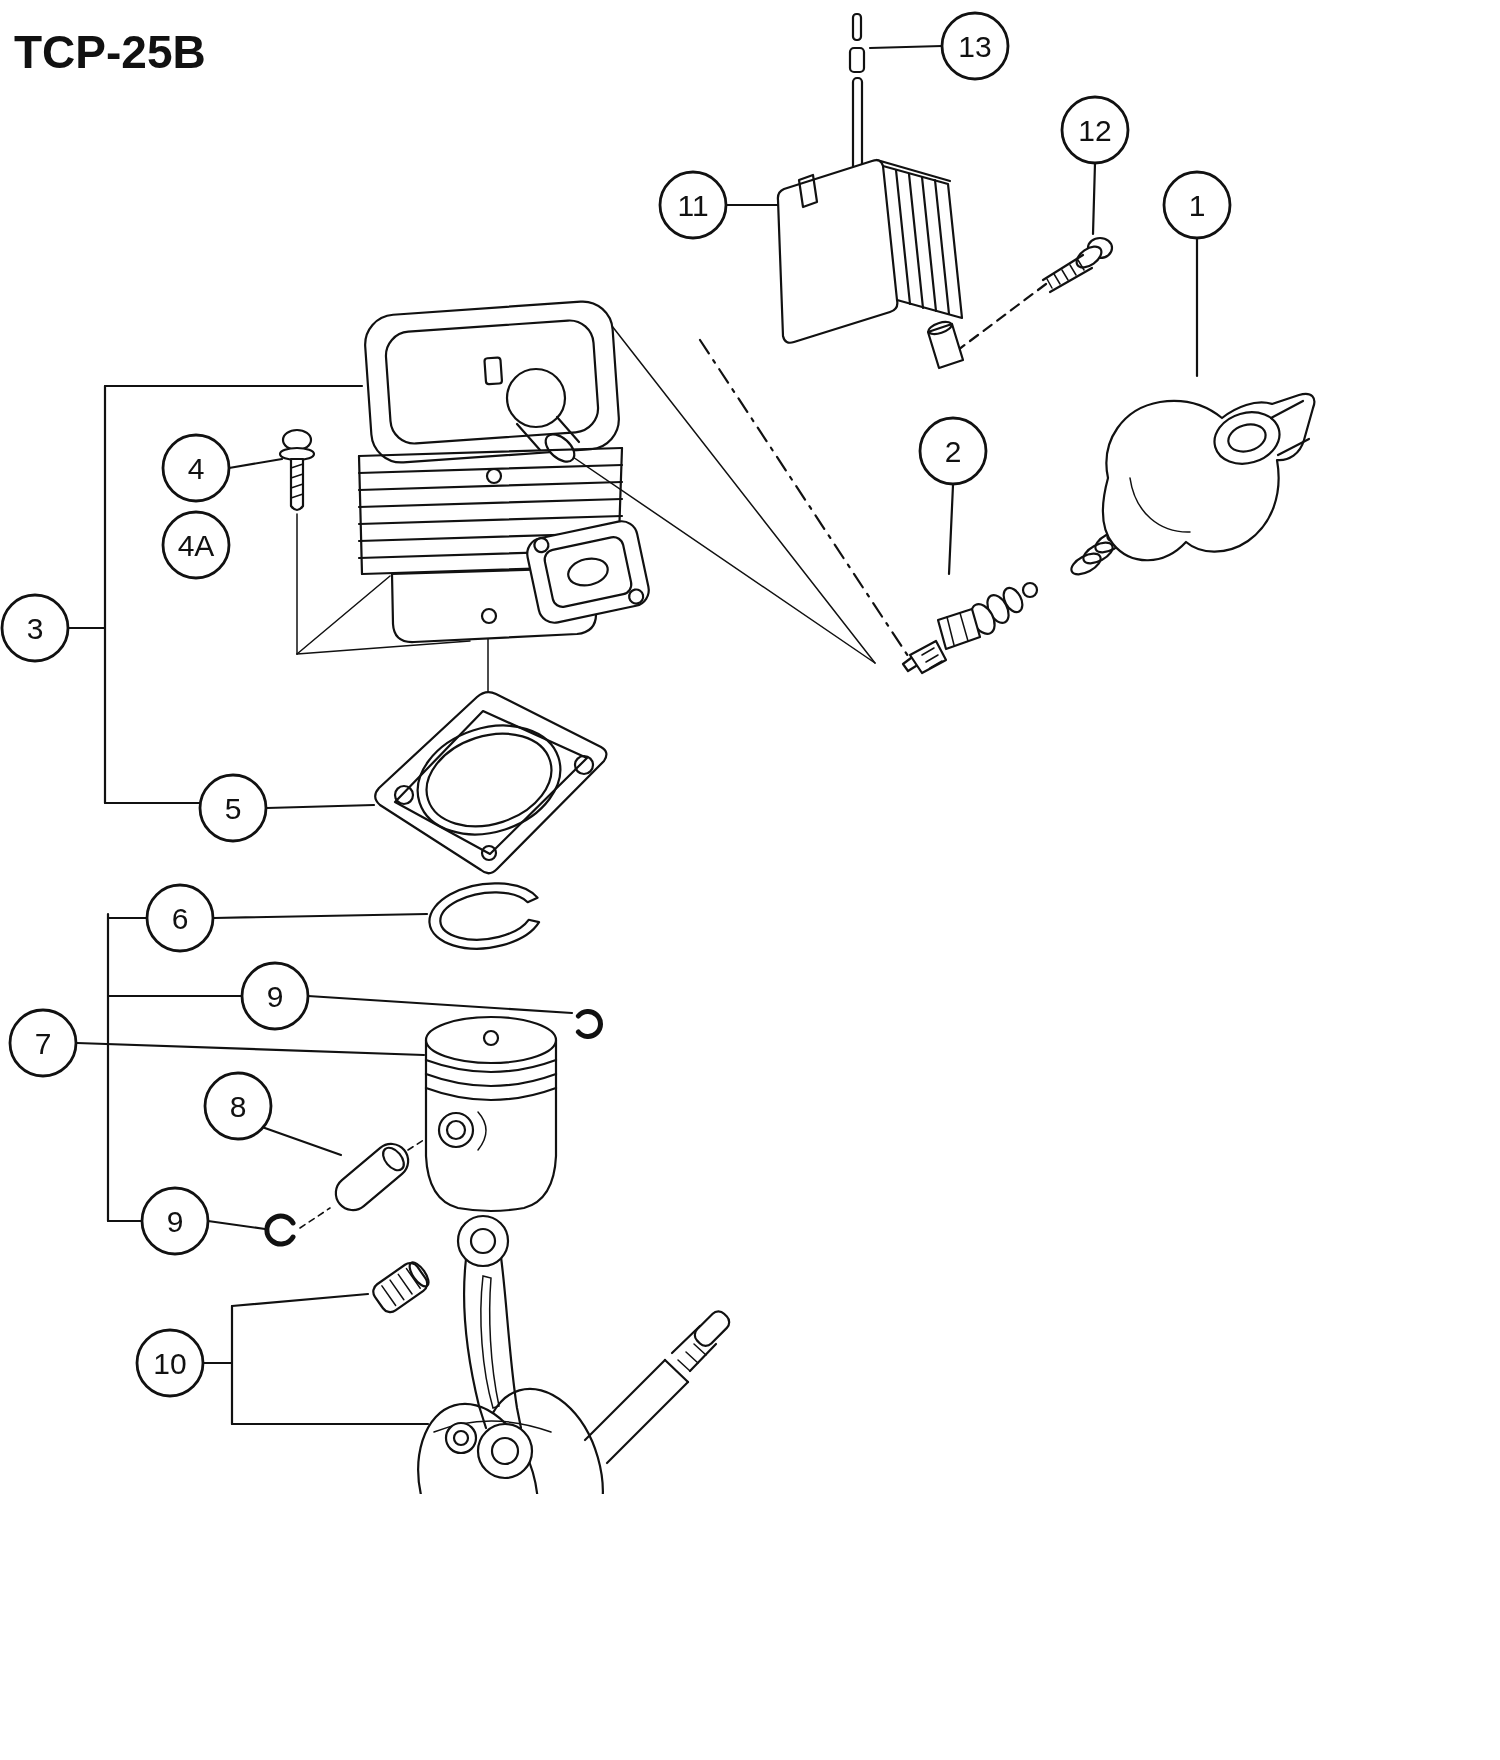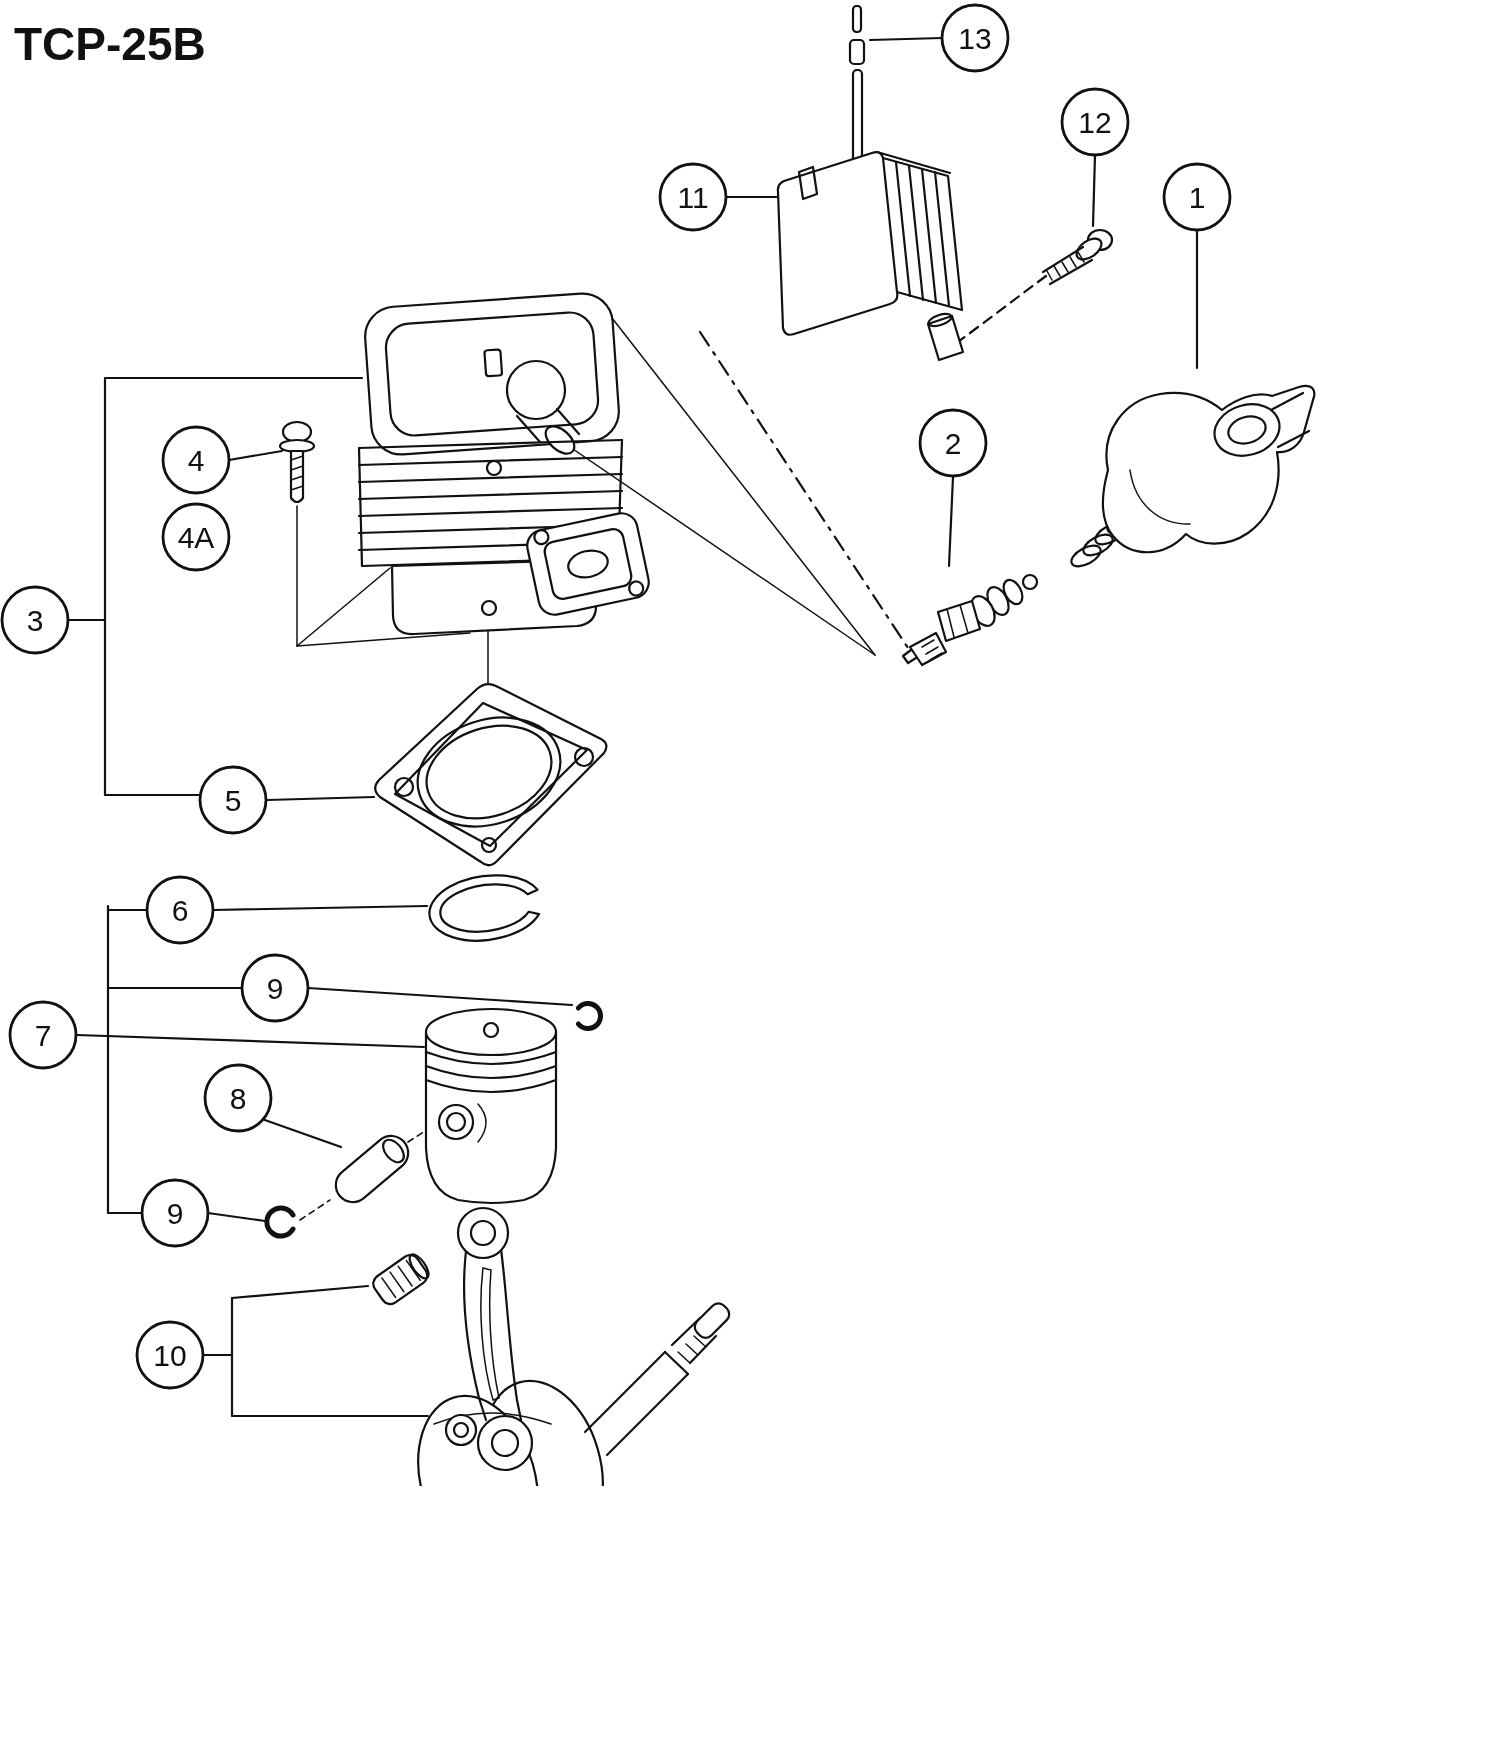--- a/index.html
+++ b/index.html
@@ -1,16 +1,16 @@
 <!DOCTYPE html>
 <html><head>
 <meta charset="utf-8">
 <style>
   html,body{margin:0;padding:0;background:#ffffff;}
-  #page{position:relative;width:1500px;height:1486px;background:#ffffff;overflow:hidden;}
+  #page{position:relative;width:1500px;height:1486px;background:#ffffff;overflow:hidden;margin-top:8px;}
   svg{display:block;width:1500px;height:1760px;}
   svg text{font-family:"Liberation Sans",sans-serif;}
   .title{font-size:46px;font-weight:700;fill:#111;}
   .cot{font-size:30px;fill:#111;text-anchor:middle;}
   .co{fill:#ffffff;stroke:#111;stroke-width:2.8;}
   .ln{fill:none;stroke:#111;stroke-width:2.2;stroke-linecap:round;stroke-linejoin:round;}
   .fw{fill:#ffffff;stroke:#111;stroke-width:2.2;stroke-linecap:round;stroke-linejoin:round;}
   .thin{fill:none;stroke:#111;stroke-width:1.5;stroke-linecap:round;}
   .clip{fill:none;stroke:#111;stroke-width:5;stroke-linecap:round;}
   .dash1{stroke-dasharray:16 8 3 8;}

